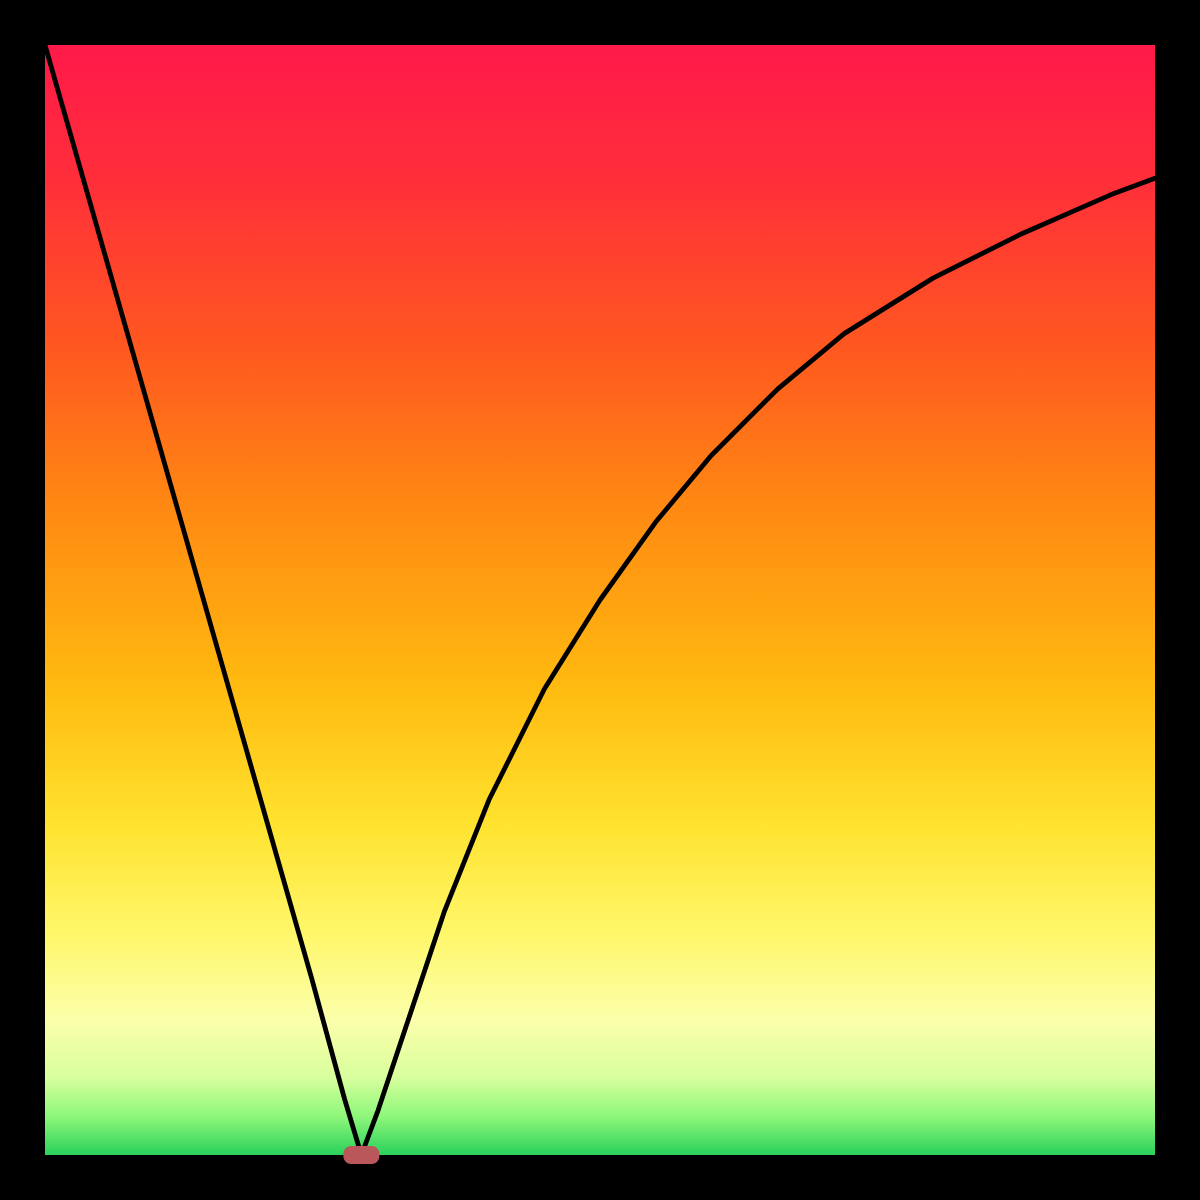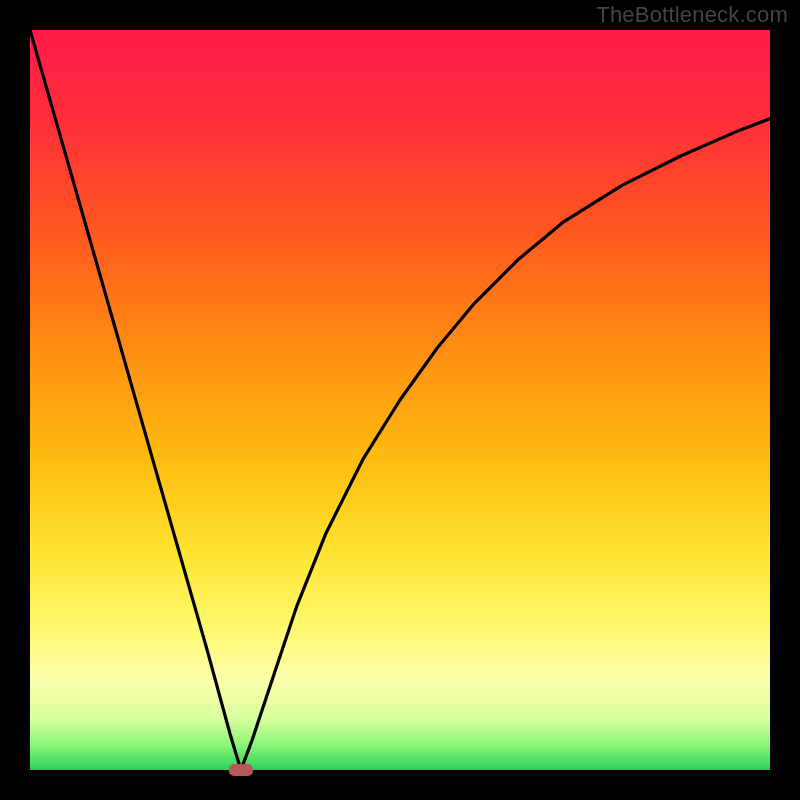--- a/index.html
+++ b/index.html
@@ -38,21 +38,20 @@
   }
   .marker {
     fill: #b9575b;
     stroke: none;
   }
 </style>
 </head>
 <body>
 
 <div class="frame">
-  <div class="watermark">TheBottleneck.com</div>
 
   <svg id="chart-svg" width="800" height="800" viewBox="0 0 800 800">
     <defs>
       <linearGradient id="bg-grad" x1="0" y1="0" x2="0" y2="1">
           <stop offset="0%" stop-color="#ff1a4a"></stop>
           <stop offset="12%" stop-color="#ff2e3a"></stop>
           <stop offset="28.000000000000004%" stop-color="#ff5a1f"></stop>
           <stop offset="42%" stop-color="#ff8a12"></stop>
           <stop offset="57.99999999999999%" stop-color="#ffbb10"></stop>
           <stop offset="70%" stop-color="#ffe22e"></stop>

